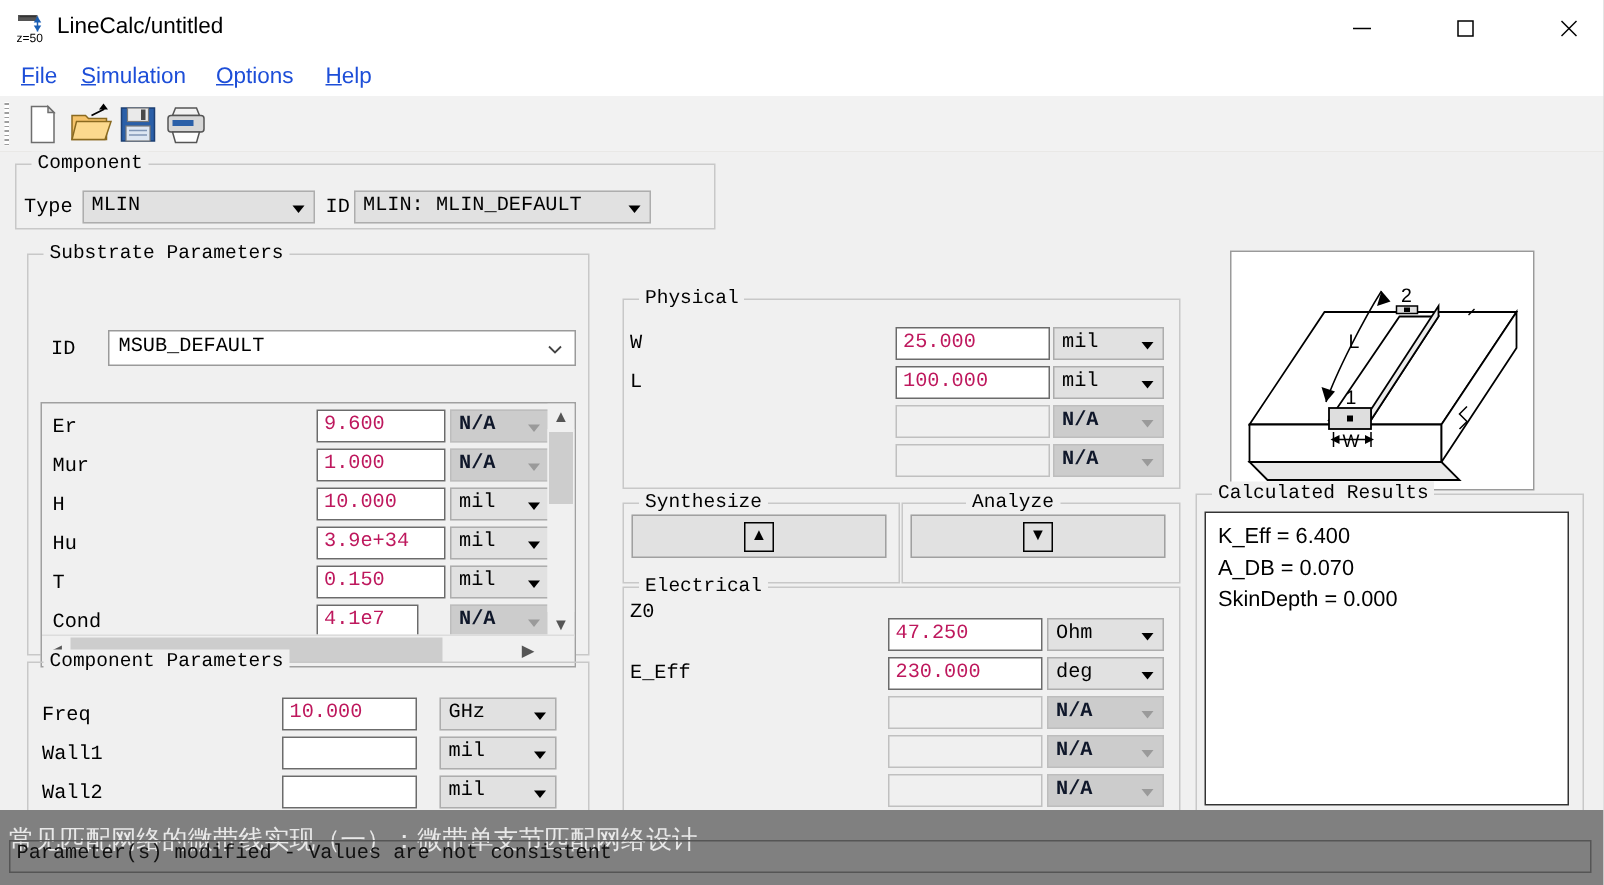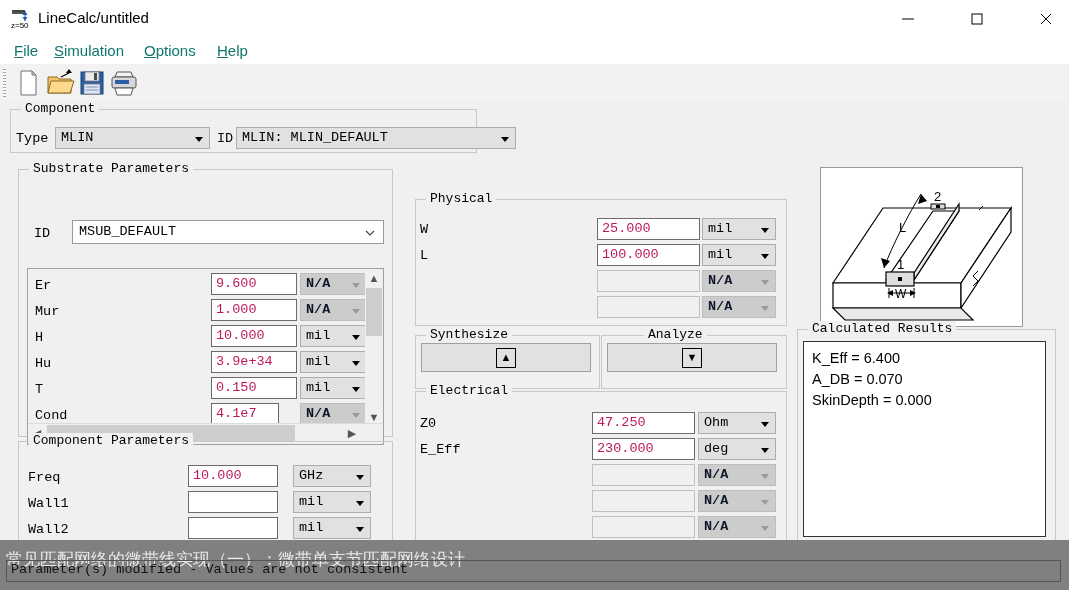--- a/index.html
+++ b/index.html
@@ -37,21 +37,21 @@
   .win-close{right:0px;}
   .win-btn svg{display:block;}
 
   
   .menubar{
     position:absolute;left:0;top:38px;width:1069px;height:26px;
     background:#ffffff;
   }
   .menu-item{
     position:absolute;top:2px;height:22px;line-height:22px;
-    font-size:15px;color:#0f766e;padding:0 6px;
+    font-size:15px;color:#1d4ed8;padding:0 6px;
     font-family:"Liberation Sans",sans-serif;
   }
   .menu-item u{text-decoration:underline;}
 
   
   .toolbar{
     position:absolute;left:0;top:64px;width:1069px;height:37px;
     background:#f2f2f2;border-bottom:1px solid #d4d0c8;
   }
   .tb-grip{
@@ -293,21 +293,21 @@
 
     <div class="groupbox" style="left:10px;top:8px;width:465px;height:42px;">
       <div class="gb-title">Component</div>
     </div>
     <div class="lbl" style="left:16px;top:30px;">Type</div>
     <div class="combo" style="left:55px;top:26px;width:155px;">
       <div class="ctext">MLIN</div>
       <div class="arrow"></div>
     </div>
     <div class="lbl" style="left:217px;top:30px;">ID</div>
-    <div class="combo" style="left:236px;top:26px;width:280px;">
+    <div class="combo" style="left:236px;top:26px;width:198px;">
       <div class="ctext">MLIN: MLIN_DEFAULT</div>
       <div class="arrow"></div>
     </div>
 
     <div class="groupbox" style="left:18px;top:68px;width:373px;height:266px;">
       <div class="gb-title">Substrate Parameters</div>
     </div>
     <div class="lbl" style="left:34px;top:125px;">ID</div>
     <div class="combo-flat" style="left:72px;top:119px;width:312px;">
       <div class="ctext">MSUB_DEFAULT</div>
@@ -463,21 +463,21 @@
     <div class="groupbox" style="left:601px;top:234px;width:184px;height:52px;">
       <div class="gb-title" style="left:42px;">Analyze</div>
     </div>
     <div class="pbtn" style="left:607px;top:242px;width:170px;height:29px;">
       <span class="gl">▼</span>
     </div>
 
     <div class="groupbox" style="left:415px;top:290px;width:370px;height:152px;">
       <div class="gb-title">Electrical</div>
     </div>
-    <div class="lbl" style="left:420px;top:315px;">Z0</div>
+    <div class="lbl" style="left:420px;top:300px;">Z0</div>
     <div class="tinput" style="left:592px;top:311px;width:103px;">
       <div class="tval">47.250</div>
       </div>
     <div class="combo" style="left:698px;top:311px;width:78px;text-align:right;">
       <div class="ctext">Ohm</div>
         <div class="arrow"></div>
       </div>
 
     <div class="lbl" style="left:420px;top:341px;">E_Eff</div>
     <div class="tinput" style="left:592px;top:337px;width:103px;">

